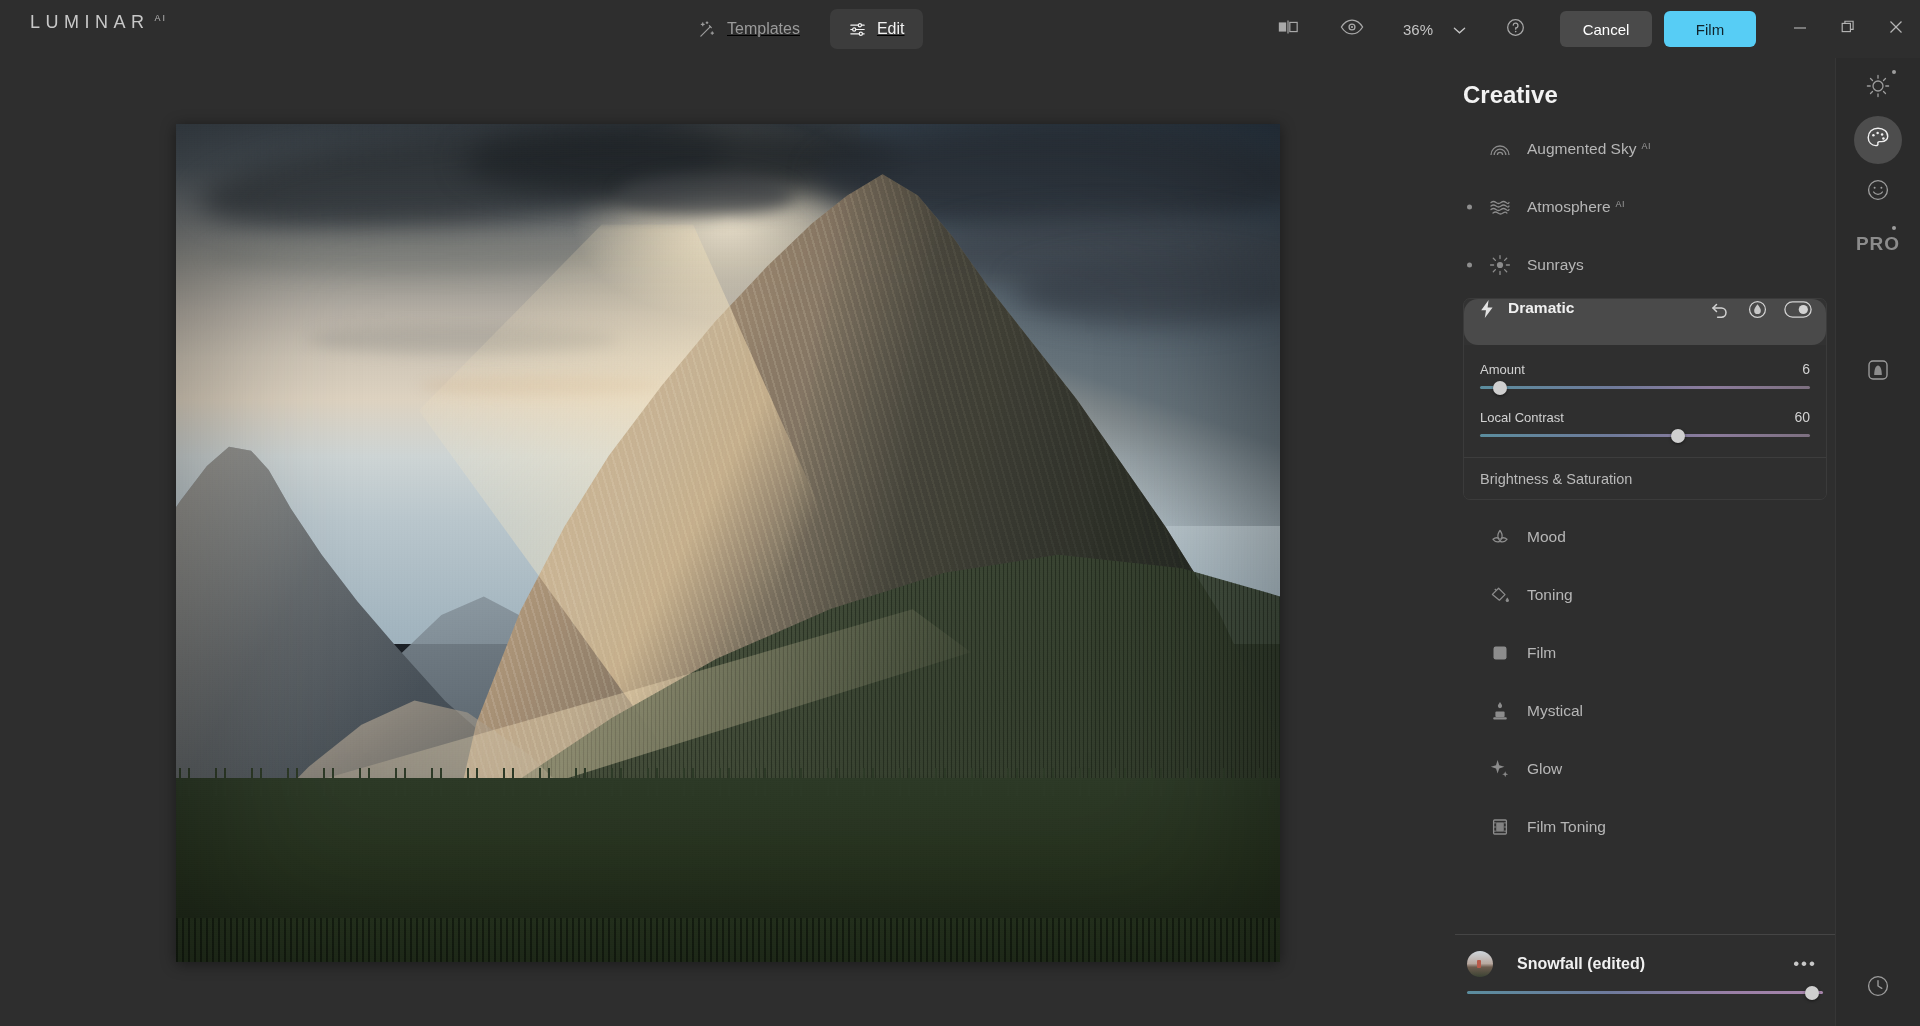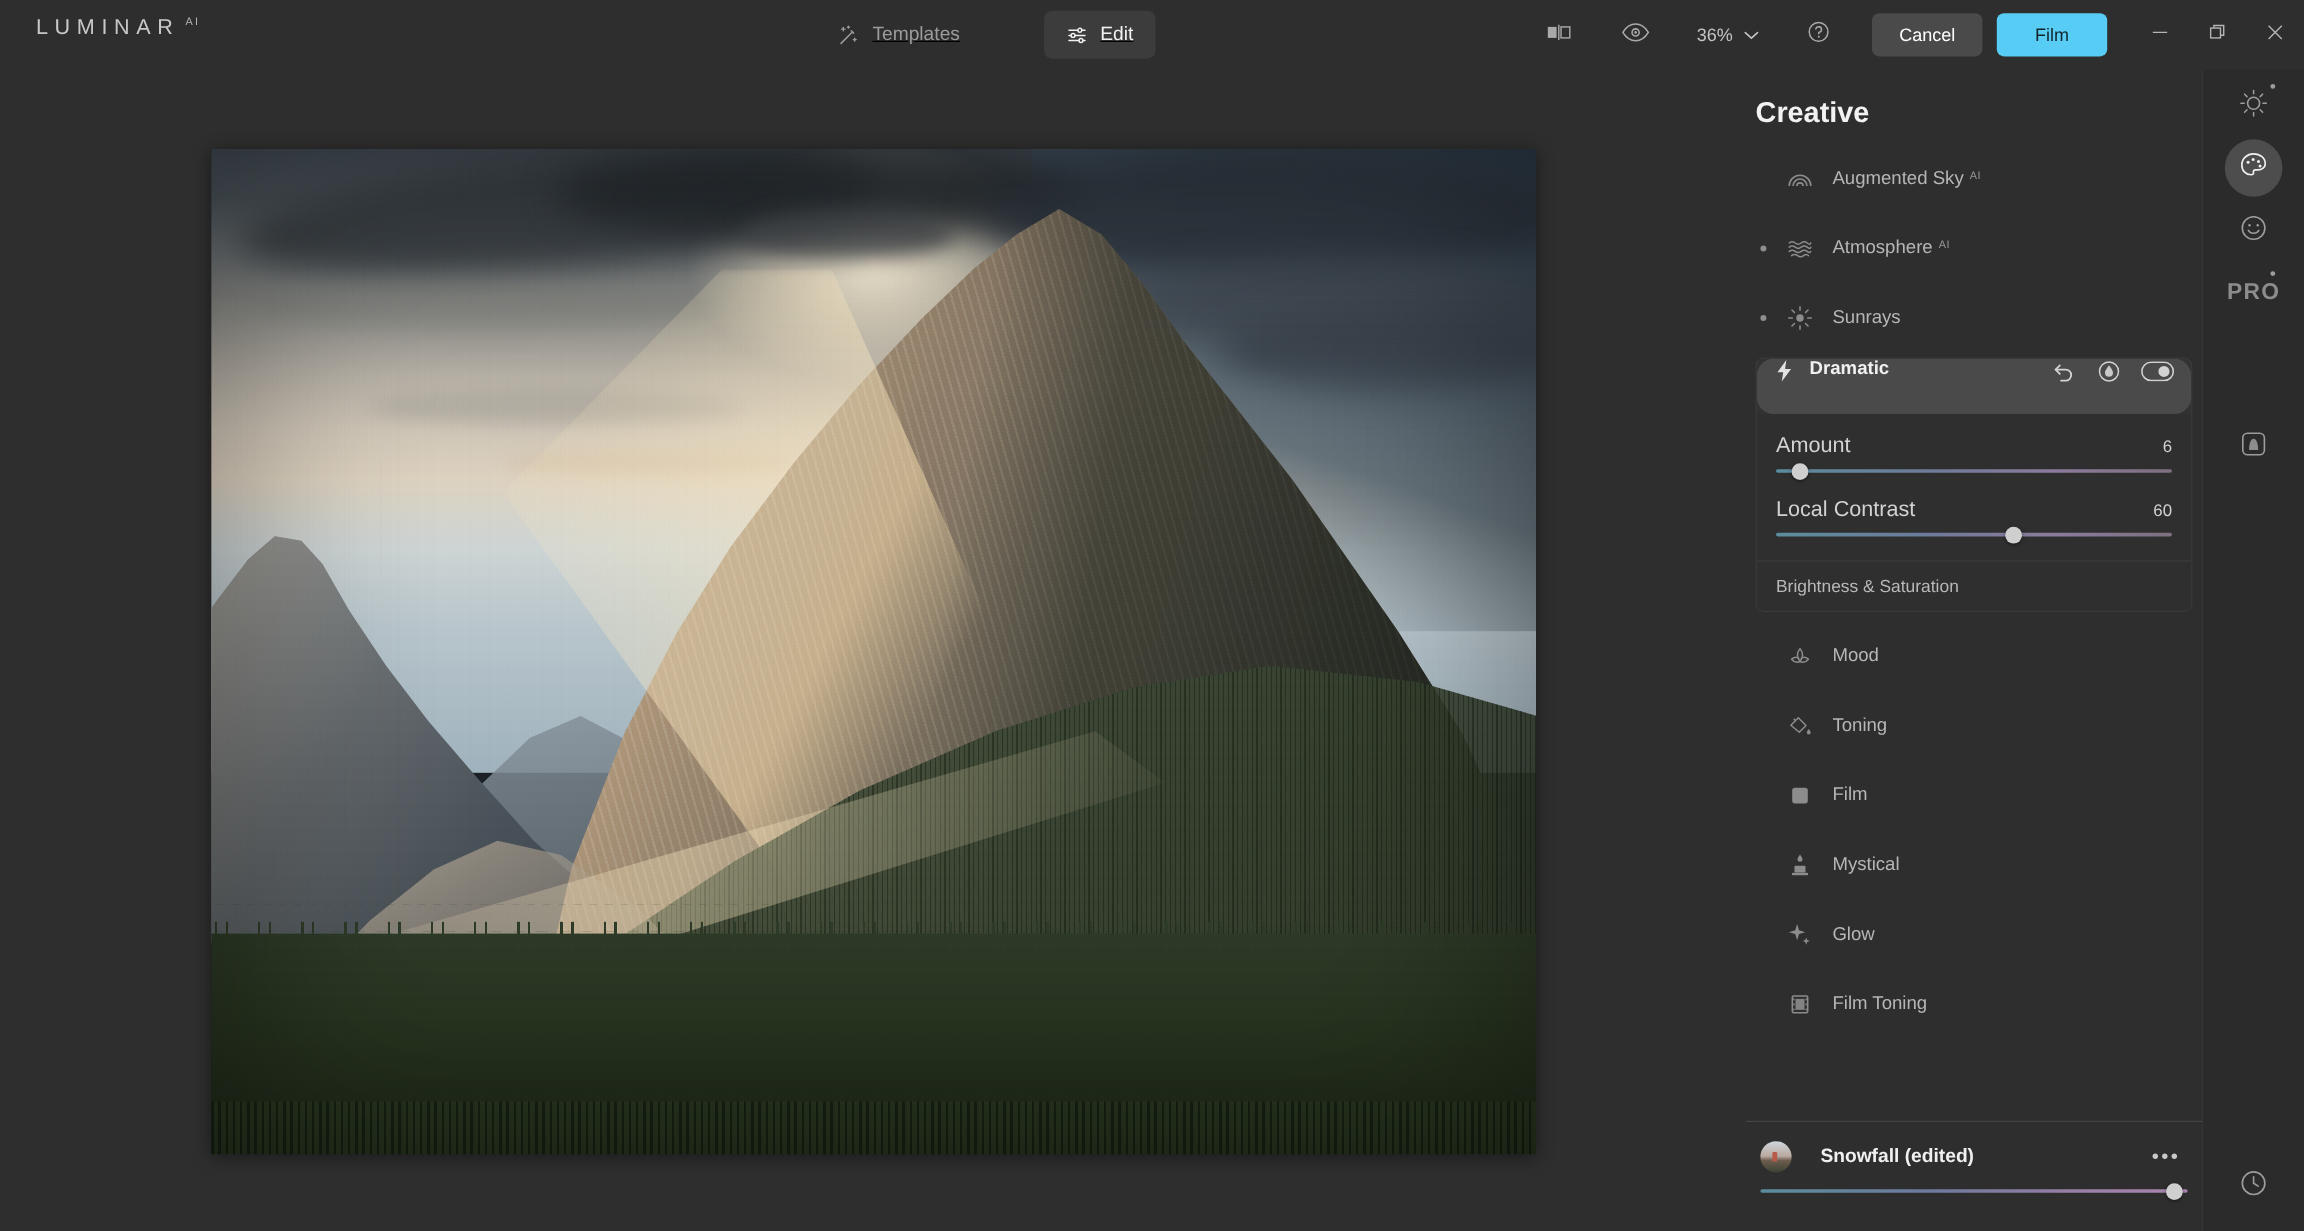--- a/index.html
+++ b/index.html
@@ -35,33 +35,33 @@
 
   .nav-center {
     position: absolute; left: 680px; top: 9px;
     display: flex; align-items: center; gap: 12px; text-decoration: underline;
   }
   .nav-btn {
     display: flex; align-items: center; gap: 10px;
     height: 40px; padding: 0 18px; border-radius: 7px;
     color: #9b9b9b; font-size: 16px; cursor: pointer; background: transparent;
   }
-  .nav-btn.active { background: #3c3c3c; color: #f2f2f2; margin-left: 40px; }
+  .nav-btn.active { background: #3c3c3c; color: #f2f2f2; }
   .nav-btn svg { display: block; }
 
   .hdr-right {
     position: absolute; right: 0; top: 0; height: 58px;
     display: flex; align-items: center; gap: 0px;
   }
   .icon-btn {
     display: flex; align-items: center; justify-content: center;
     width: 46px; height: 46px; cursor: pointer; color: #a9a9a9;
   }
   .zoom-group {
-    display: flex; align-items: center; gap: 9px; padding: 0 8px;
+    display: flex; align-items: center; gap: 20px; padding: 0 8px;
     color: #c4c4c4; font-size: 15px; cursor: pointer;
   }
   .btn-cancel {
     height: 36px; min-width: 92px; padding: 0 18px; border-radius: 6px;
     background: #4a4a4a; color: #ffffff; font-size: 15px;
     display: flex; align-items: center; justify-content: center; cursor: pointer;
     border: none; font-family: inherit;
   }
   .btn-apply {
     height: 36px; min-width: 92px; padding: 0 18px; border-radius: 6px;
@@ -279,21 +279,21 @@
     background: #4a4a4a;
     border-radius: 14px;
   }
   .tool-head .bolt { color: #e2e2e2; display: flex; margin-right: 12px; }
   .tool-head .title { font-size: 15.5px; font-weight: 700; color: #f0f0f0; flex: 1; }
   .tool-head .acts { display: flex; align-items: center; gap: 16px; color: #d2d2d2; }
   .tool-body { padding: 16px 16px 14px 16px; background: #2f2f2f; }
   .slider-block { margin-bottom: 20px; }
   .slider-block:last-child { margin-bottom: 6px; }
   .slider-top { display: flex; justify-content: space-between; align-items: baseline; margin-bottom: 9px; }
-  .slider-name { font-size: 18px; color: #d2d2d2; }
+  .slider-name { font-size: 13px; color: #d2d2d2; }
   .slider-val { font-size: 14px; color: #d2d2d2; }
   .slider-track {
     position: relative; height: 3px; border-radius: 2px;
     background: linear-gradient(90deg, #5b8d9e 0%, #6f7a9a 40%, #8c7b9c 70%, #7d7080 100%);
   }
   .slider-knob {
     position: absolute; top: 50%; width: 14px; height: 14px; border-radius: 50%;
     background: #cfcfcf; transform: translate(-50%,-50%);
     box-shadow: 0 1px 3px rgba(0,0,0,.5); cursor: pointer;
   }

